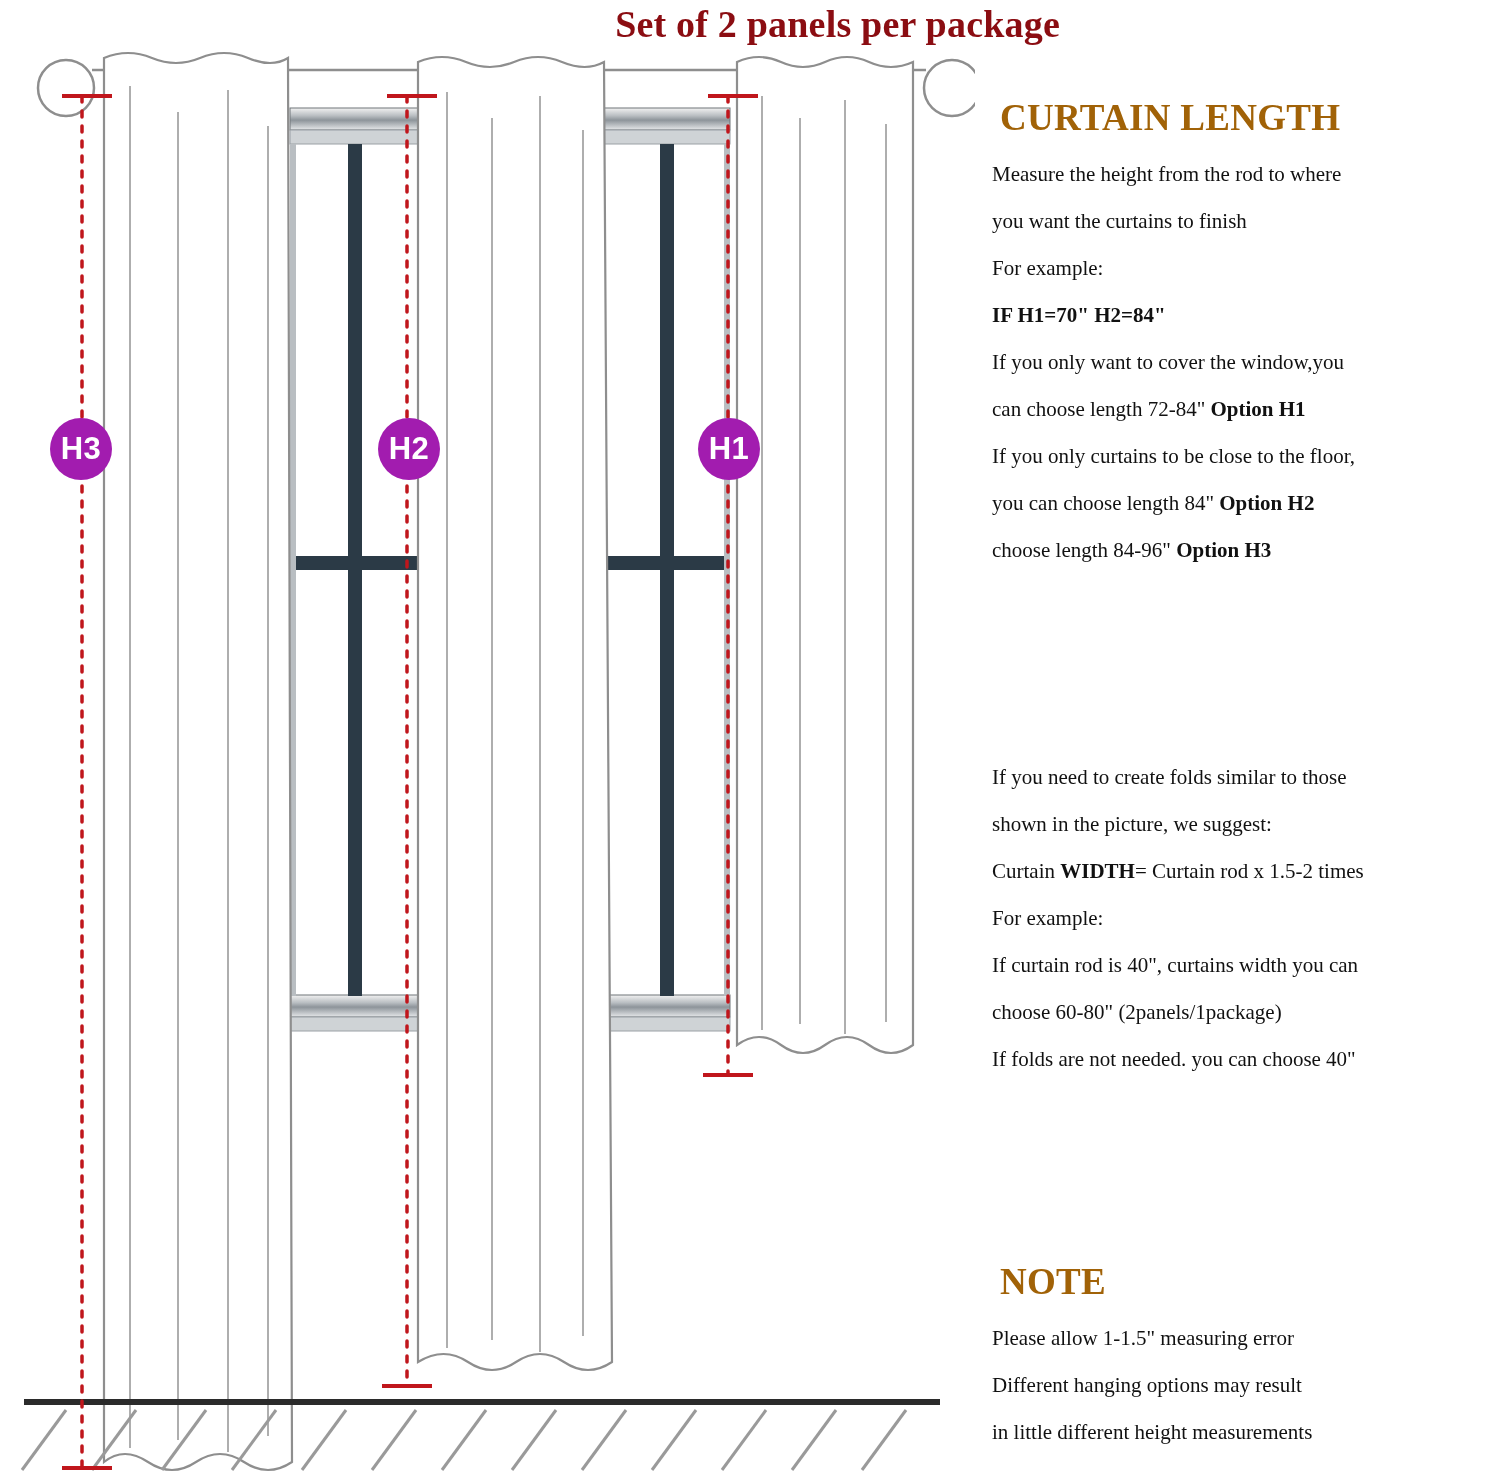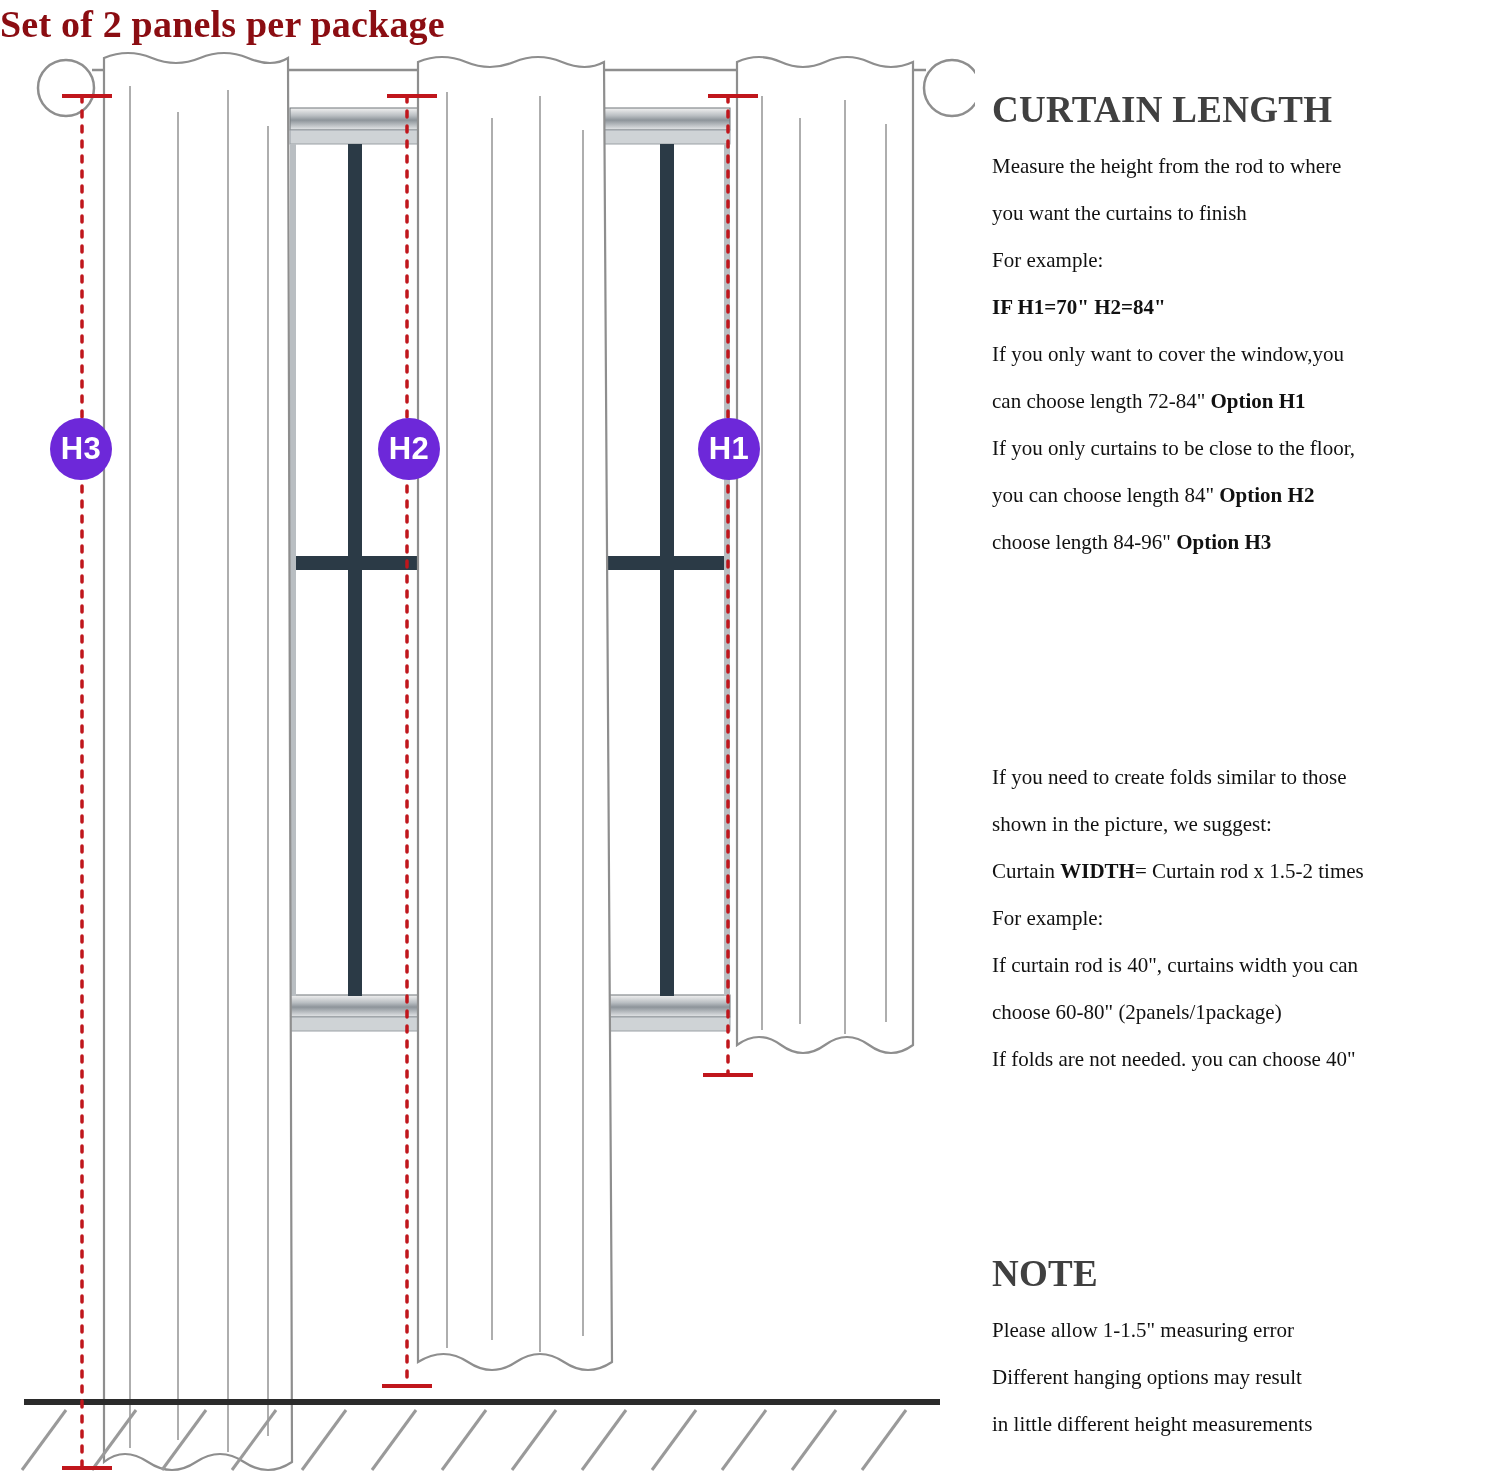--- a/index.html
+++ b/index.html
@@ -15,21 +15,21 @@
     color: #111;
     overflow: hidden;
   }
 
   
   .title {
     position: absolute;
     top: 2px;
     left: 0;
     width: 1060px;
-    text-align: left;
+    text-align: right;
     font-family: "Liberation Serif", serif;
     font-weight: bold;
     font-size: 38px;
     color: #8b0d12;
     letter-spacing: 0.2px;
   }
 
   
   .diagram {
     position: absolute;
@@ -41,21 +41,21 @@
   .diagram svg {
     display: block;
   }
 
   
   .hlabel {
     position: absolute;
     width: 62px;
     height: 62px;
     border-radius: 50%;
-    background: #6d28d9;
+    background: #a21caf;
     color: #ffffff;
     font-family: "Liberation Sans", sans-serif;
     font-weight: bold;
     font-size: 31px;
     display: flex;
     align-items: center;
     justify-content: center;
     letter-spacing: 0.5px;
   }
   #hlabel-h3 { left: 50px;  top: 418px; }
@@ -68,22 +68,22 @@
     left: 988px;
     top: 0;
     width: 512px;
     height: 1483px;
   }
   .sect-head {
     font-family: "Liberation Serif", serif;
     font-weight: bold;
     font-size: 37px;
     letter-spacing: 0.3px;
-    color: #404040;
-    margin: 0;
+    color: #a16207;
+    margin: 8px;
   }
   .sect-body {
     font-family: "Liberation Serif", serif;
     font-size: 21px;
     line-height: 47px;
     color: #111;
     margin: 0;
   }
   .sect-body .b { font-weight: bold; }
   .sect-body p { margin: 0; white-space: nowrap; }

